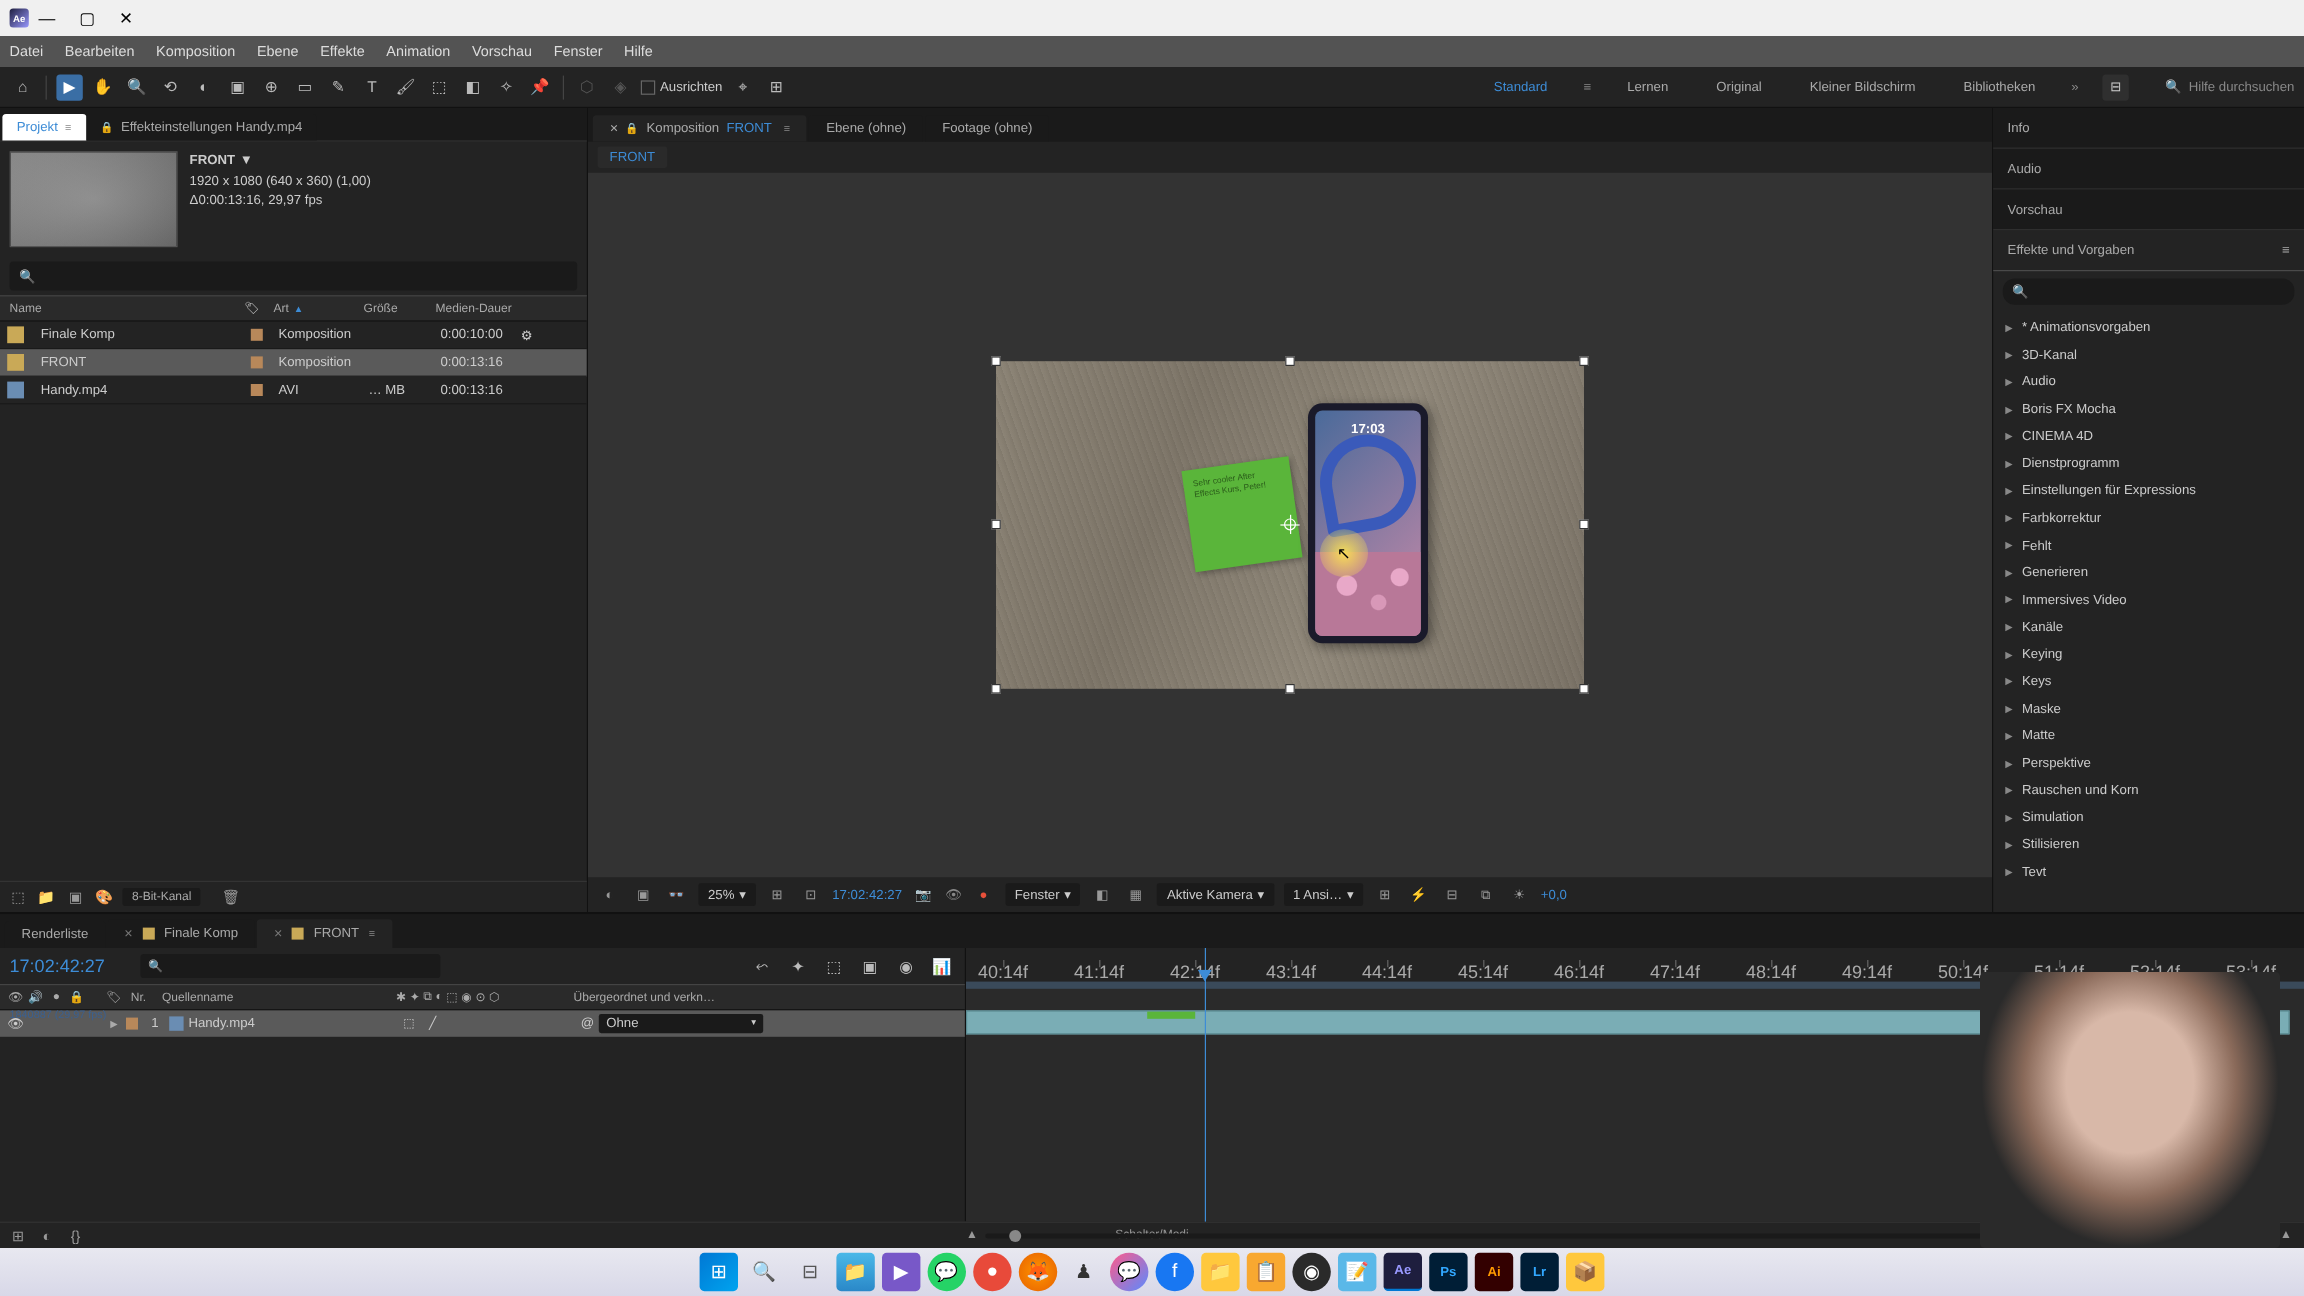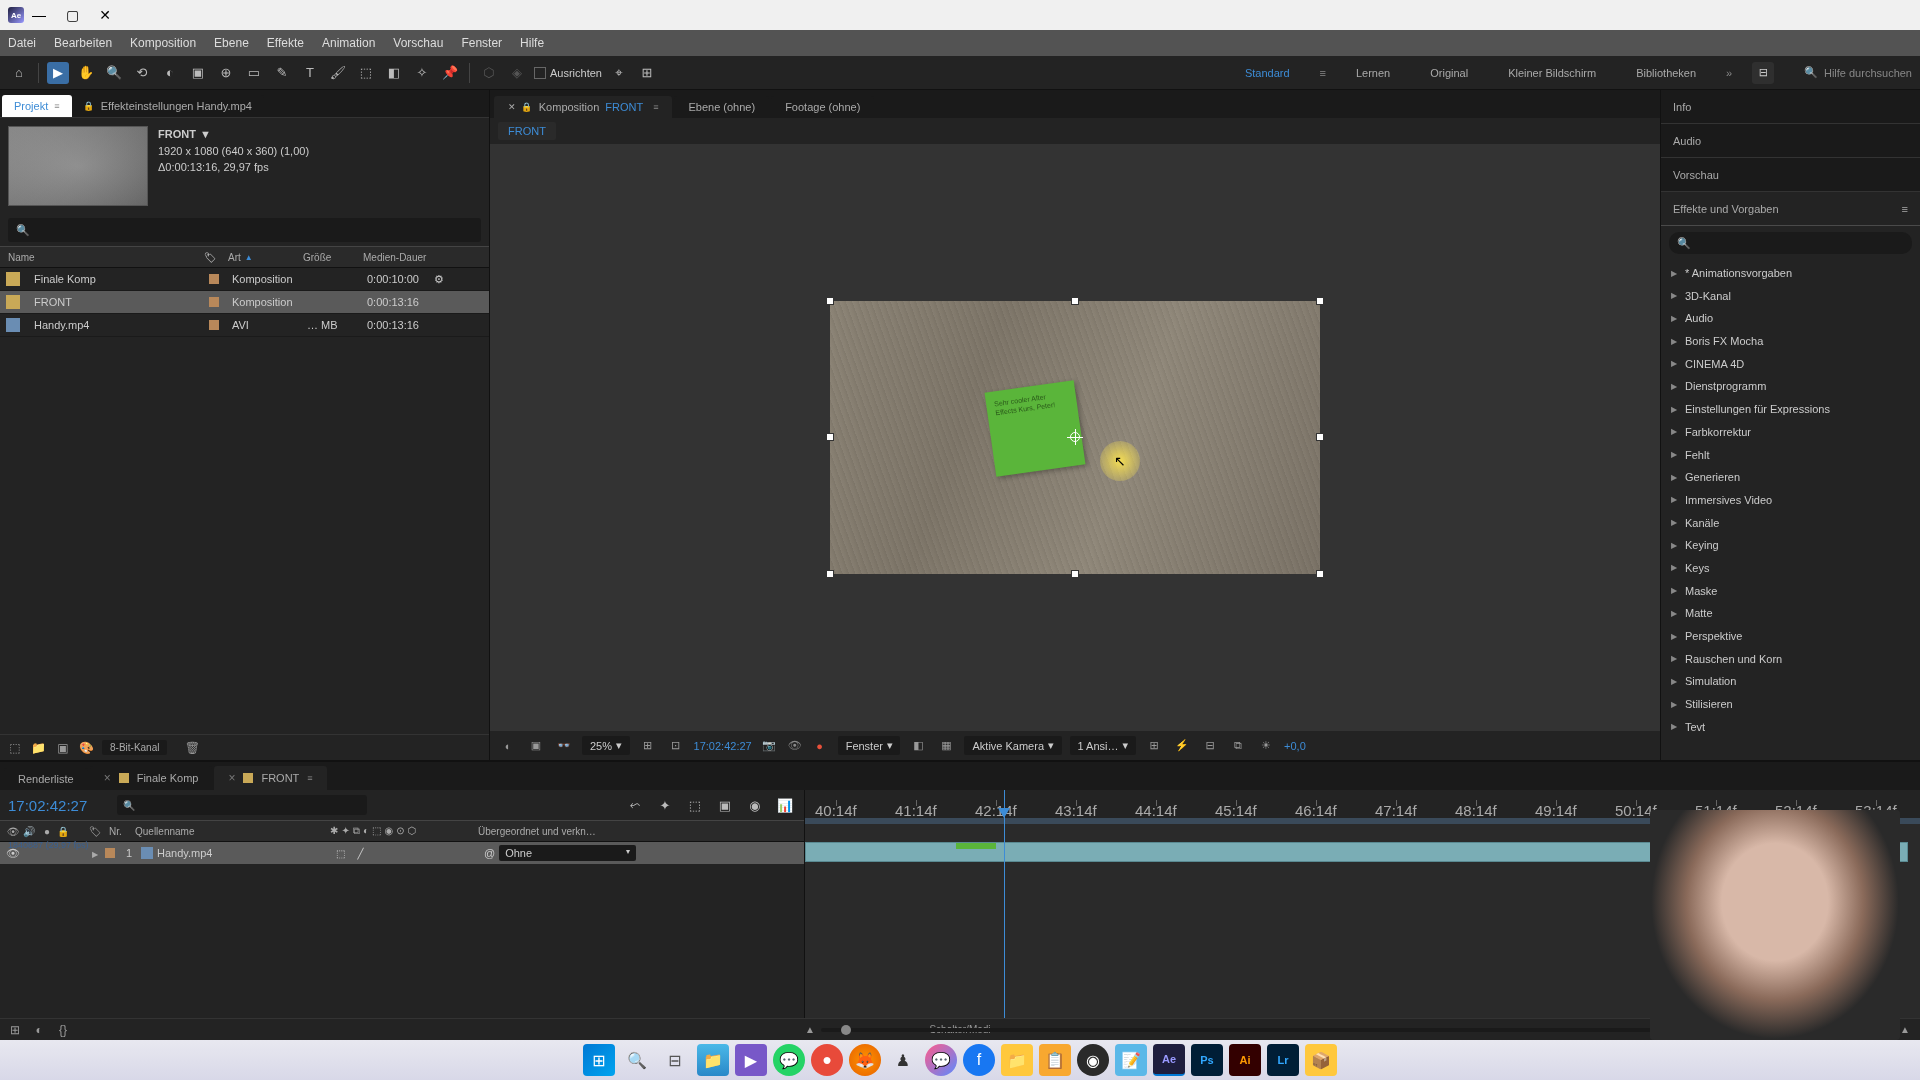--- a/index.html
+++ b/index.html
@@ -316,20 +316,27 @@
         </div>
       </div>
     <div class="comp-breadcrumb">
       <div class="breadcrumb-item">FRONT</div>
     </div>
     <div class="comp-viewer">
       <div class="video-frame">
         <div class="postit">Sehr cooler
 After Effects
 Kurs, Peter!</div>
+        <div class="phone">
+          <div class="phone-screen">
+            <div class="phone-time">17:03</div>
+            <div class="phone-blue"></div>
+            <div class="phone-flowers"></div>
+          </div>
+        </div>
         <div class="yellow-highlight"></div>
         <div class="cursor-arrow">↖</div>
         <div class="anchor">
             <div class="anchor-circle"></div>
           </div>
         <div class="sel-handle sh-tl"></div>
         <div class="sel-handle sh-tc"></div>
         <div class="sel-handle sh-tr"></div>
         <div class="sel-handle sh-ml"></div>
         <div class="sel-handle sh-mr"></div>

